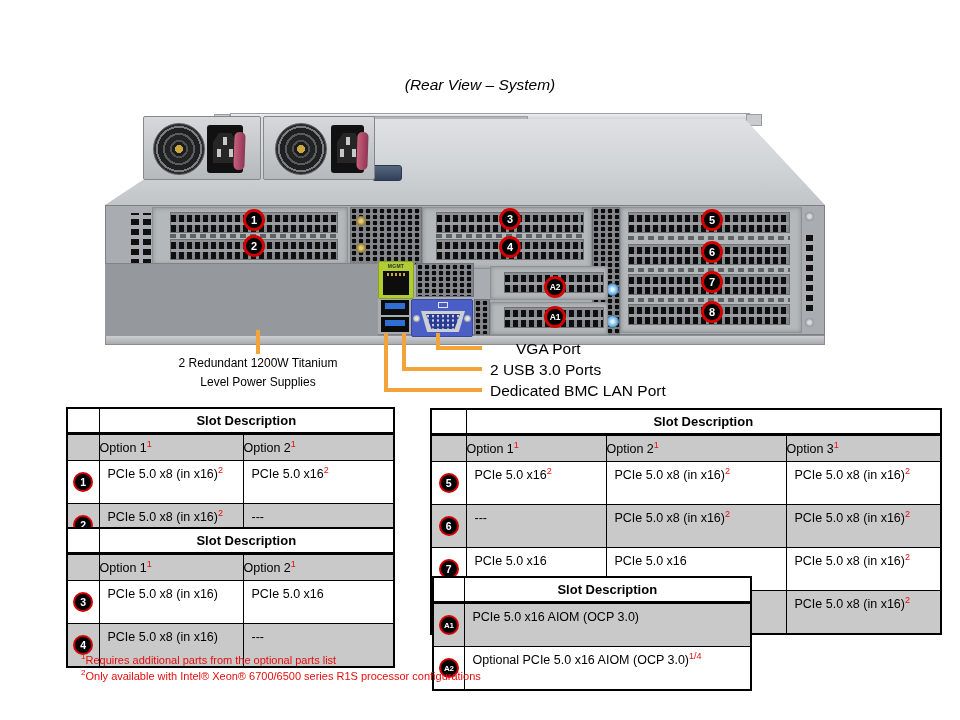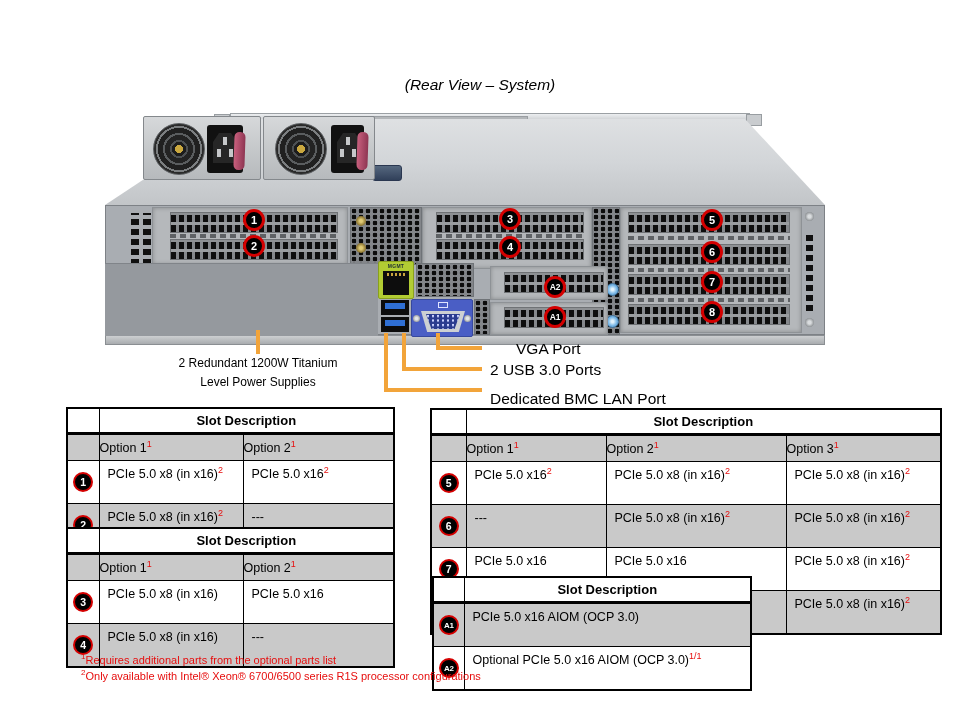--- a/index.html
+++ b/index.html
@@ -225,21 +225,21 @@
   <div class="cl" style="left:402px;top:367px;width:80px;height:4px;"></div>
   <div class="cl" style="left:384px;top:333px;width:4px;height:59px;"></div>
   <div class="cl" style="left:384px;top:388px;width:98px;height:4px;"></div>
 
   <div class="psulabel">
     <div>2 Redundant 1200W Titanium</div>
     <div>Level Power Supplies</div>
   </div>
   <div class="portlabel" style="left:516px;top:340px;">VGA Port</div>
   <div class="portlabel" style="left:490px;top:361px;">2 USB 3.0 Ports</div>
-  <div class="portlabel" style="left:490px;top:390px;">Dedicated BMC LAN Port</div>
+  <div class="portlabel" style="left:490px;top:382px;">Dedicated BMC LAN Port</div>
 
   <table class="slot-table" style="left:66px;top:407px;width:327px;">
       <colgroup>
         <col style="width: 32px;">
         <col style="width: 144px;">
         <col style="width: 151px;">
       </colgroup>
       <tbody>
         <tr class="hdr">
           <td class="numcell"></td>
@@ -343,21 +343,21 @@
         <tr class="hdr">
           <td class="numcell"></td>
           <td class="slotdesc" colspan="1">Slot Description</td>
         </tr>
         <tr class="gray">
           <td class="numcell"><span class="tbadge sm">A1</span></td>
           <td>PCIe 5.0 x16 AIOM (OCP 3.0)</td>
         </tr>
         <tr>
           <td class="numcell"><span class="tbadge sm">A2</span></td>
-          <td>Optional PCIe 5.0 x16 AIOM (OCP 3.0)<sup class="rsup">1/1</sup></td>
+          <td>Optional PCIe 5.0 x16 AIOM (OCP 3.0)<sup class="rsup">1/4</sup></td>
         </tr>
       </tbody>
     </table>
 
   <div class="footnote" style="left:81px;top:652px;"><sup>1</sup><span>Requires additional parts from the optional parts list</span></div>
   <div class="footnote" style="left:81px;top:668px;"><sup>2</sup><span>Only available with Intel® Xeon® 6700/6500 series R1S processor configurations</span></div>
 
 </div>
 
 </body></html>

